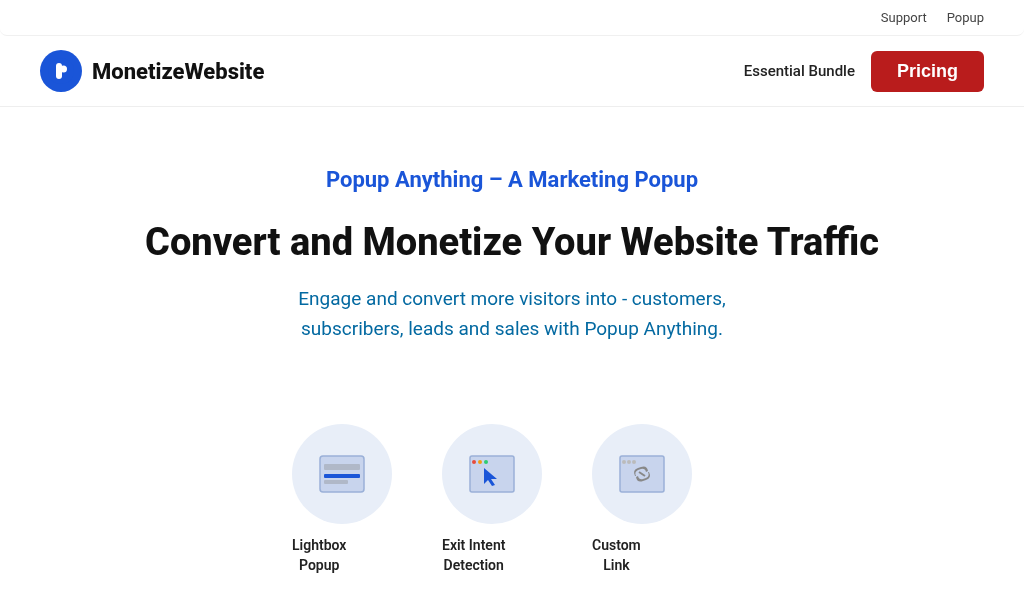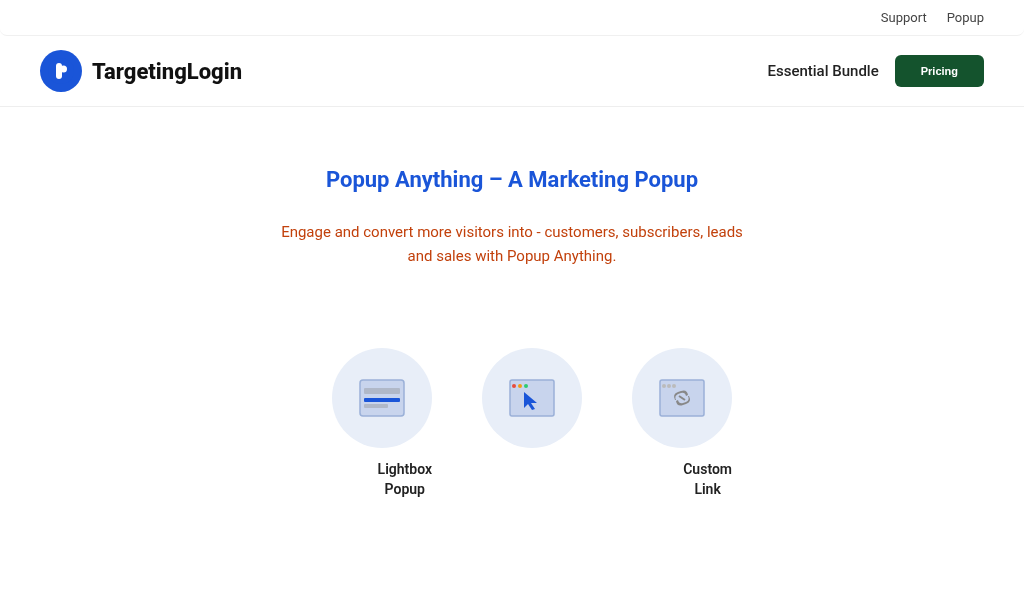--- a/index.html
+++ b/index.html
@@ -46,26 +46,26 @@
     }
     .logo-text { font-size: 22px; color: #111; }
     .logo-text span { font-weight: 800; }
     .nav {
       display: flex;
       align-items: center;
       gap: 16px;
     }
     .nav-link { color: #222; text-decoration: none; font-size: 15px; font-weight: 500; }
     .btn-pricing {
-      background: #14532d;
+      background: #b91c1c;
       color: #fff;
       border: none;
       border-radius: 6px;
       padding: 10px 26px;
-      font-size: 11px;
+      font-size: 18px;
       font-weight: 600;
       cursor: pointer;
       text-align: right;
     }
 
     
     .hero {
       text-align: center;
       padding: 60px 20px 40px;
     }
@@ -76,39 +76,39 @@
       margin-bottom: 28px;
     }
     .hero-title {
       font-size: 38px;
       font-weight: 800;
       color: #111;
       margin-bottom: 18px;
       line-height: 1.2;
     }
     .hero-desc {
-      font-size: 15px;
-      color: #c2410c;
+      font-size: 19px;
+      color: #0369a1;
       max-width: 480px;
       margin: 0 auto;
       line-height: 1.6;
     }
 
     
     .features {
       display: flex;
       justify-content: center;
       gap: 10px;
       padding: 40px 30px 20px;
       flex-wrap: wrap;
     }
     .feature-item {
       display: flex;
       flex-direction: column;
-      align-items: flex-end;
+      align-items: flex-start;
       width: 140px;
       gap: 12px;
     }
     .feature-icon-circle {
       width: 100px;
       height: 100px;
       border-radius: 50%;
       background: #e8eef8;
       display: flex;
       align-items: center;
@@ -142,31 +142,32 @@
 <header class="header">
   <a class="logo" href="#">
     <div class="logo-icon">
       <svg width="26" height="26" viewBox="0 0 26 26" fill="none">
         <circle cx="13" cy="13" r="13" fill="#1a55d8"></circle>
         <path d="M8 8 Q8 5 11 5 Q14 5 14 8 L14 18 Q14 21 11 21 Q8 21 8 18 Z" fill="white"></path>
         <circle cx="15.5" cy="11" r="3.5" fill="white"></circle>
       </svg>
     </div>
     <div class="logo-text">
-      <span>Targeting</span><span style="font-weight:800;">Login</span>
+      <span>Monetize</span><span style="font-weight:800;">Website</span>
     </div>
   </a>
   <nav class="nav">
     <a class="nav-link" href="#">Essential Bundle</a>
     <button class="btn-pricing">Pricing</button>
   </nav>
 </header>
 
 <section class="hero">
   <p class="hero-subtitle">Popup Anything – A Marketing Popup</p>
+  <h1 class="hero-title">Convert and Monetize Your Website Traffic</h1>
   <p class="hero-desc">Engage and convert more visitors into - customers, subscribers, leads and sales with Popup Anything.</p>
 </section>
 
 <div class="features">
 
   <div class="feature-item">
     <div class="feature-icon-circle">
       <svg width="64" height="64" viewBox="0 0 64 64">
         <rect x="10" y="14" width="44" height="36" rx="3" fill="#c8d4ed" stroke="#9ab0d8" stroke-width="1.5"></rect>
         <rect x="14" y="22" width="36" height="6" rx="1" fill="#b0b8c8"></rect>
@@ -184,20 +185,21 @@
     <div class="feature-icon-circle">
       <svg width="64" height="64" viewBox="0 0 64 64">
         <rect x="10" y="14" width="44" height="36" rx="2" fill="#c8d4ed" stroke="#9ab0d8" stroke-width="1.5"></rect>
         <circle cx="14" cy="20" r="2" fill="#e74c3c"></circle>
         <circle cx="20" cy="20" r="2" fill="#f39c12"></circle>
         <circle cx="26" cy="20" r="2" fill="#2ecc71"></circle>
 
         <polygon points="24,26 24,42 28,38 32,44 35,43 31,37 37,37" fill="#1a55d8"></polygon>
       </svg>
     </div>
+    <span class="feature-label">Exit Intent<br>Detection</span>
   </div>
 
   <div class="feature-item">
     <div class="feature-icon-circle">
       <svg width="64" height="64" viewBox="0 0 64 64">
         <rect x="10" y="14" width="44" height="36" rx="2" fill="#c8d4ed" stroke="#9ab0d8" stroke-width="1.5"></rect>
         <circle cx="14" cy="20" r="2" fill="#bbb"></circle>
         <circle cx="19" cy="20" r="2" fill="#bbb"></circle>
         <circle cx="24" cy="20" r="2" fill="#bbb"></circle>
 

